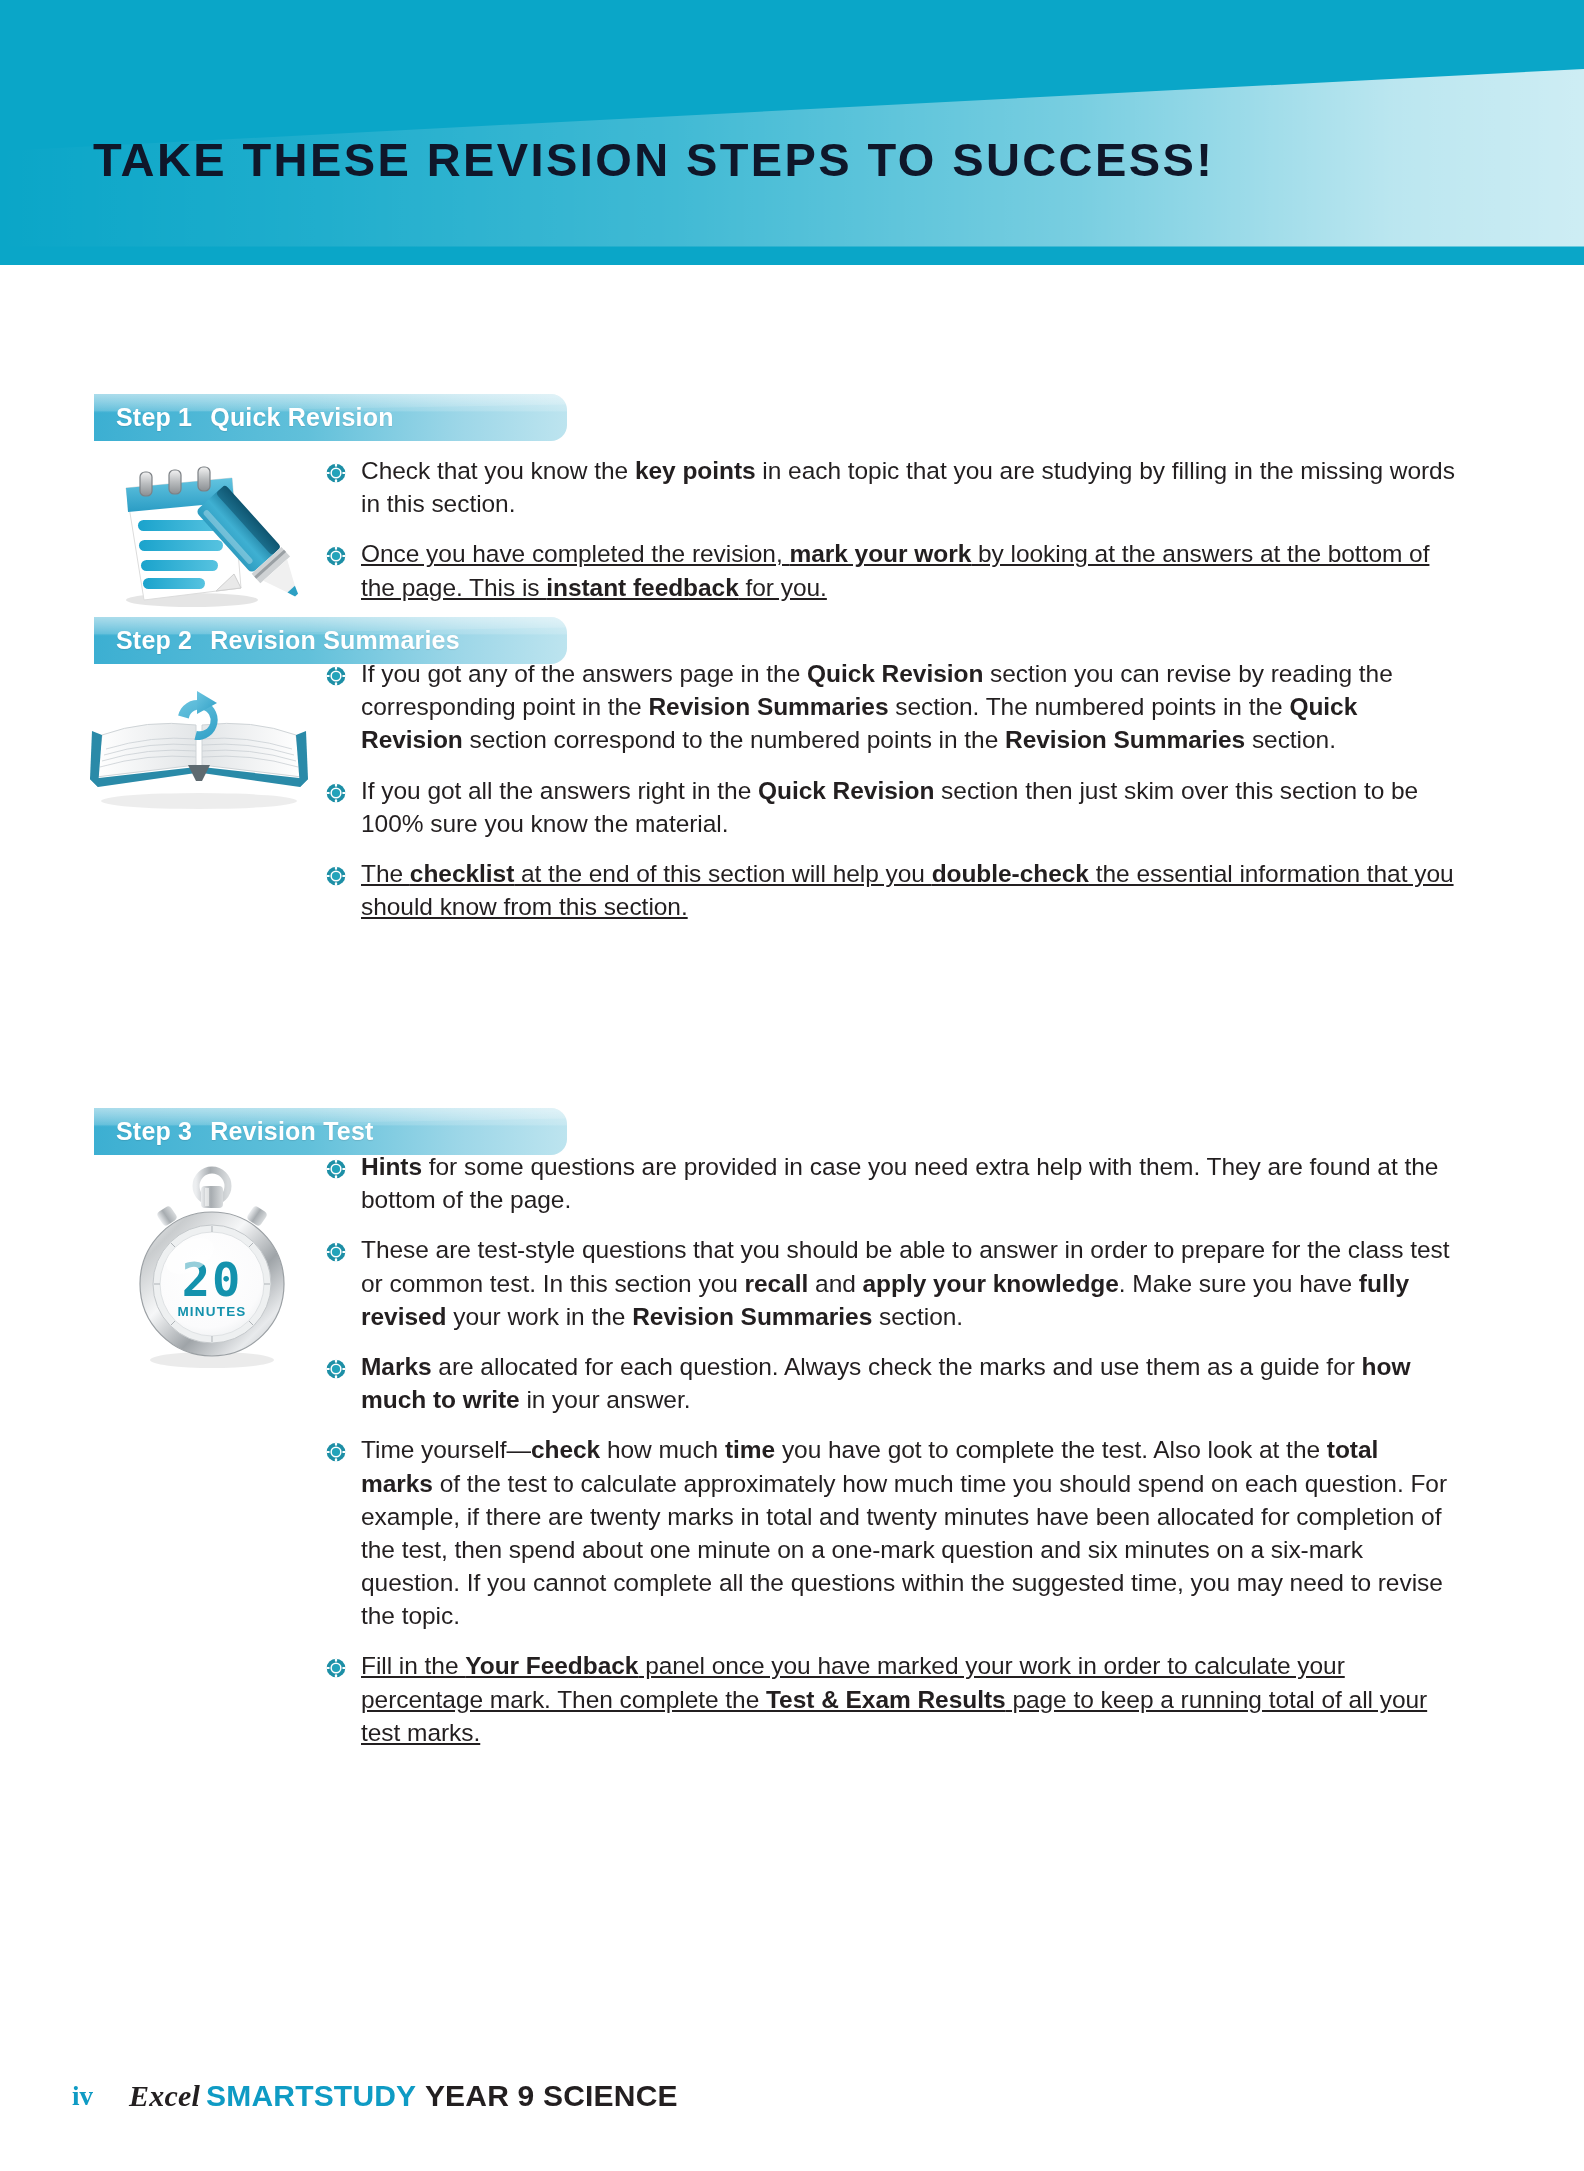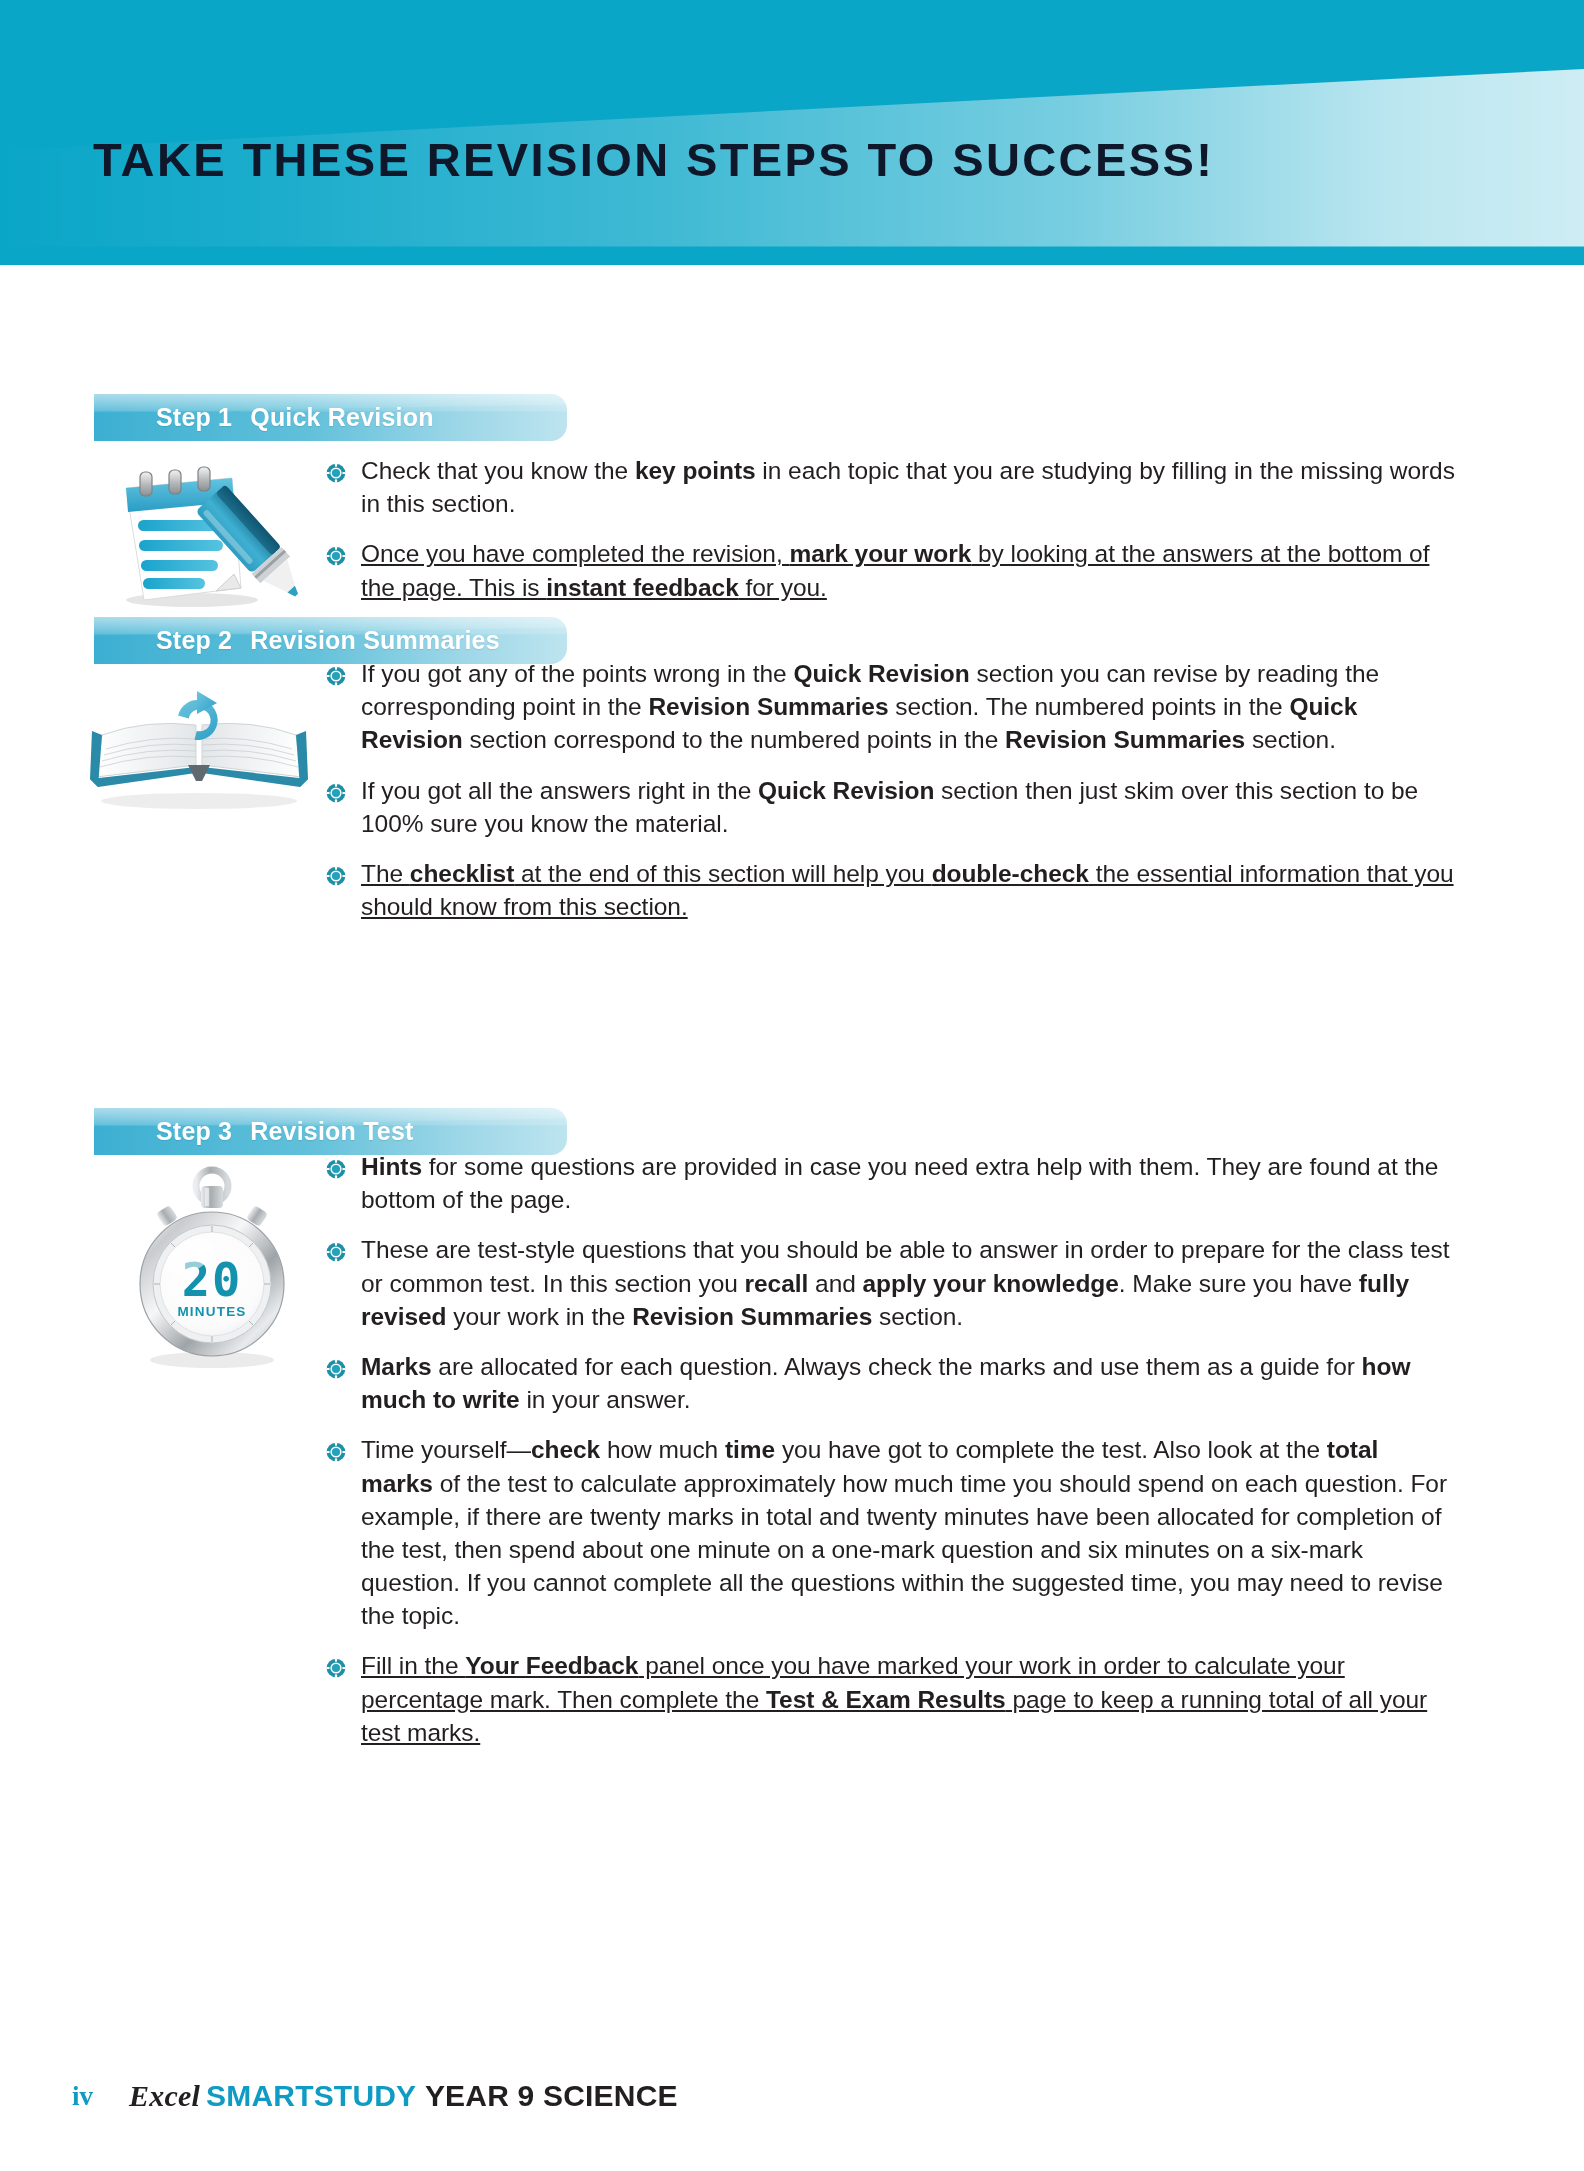--- a/index.html
+++ b/index.html
@@ -93,21 +93,21 @@
     left: 22px;
     top: 9px;
     color: #ffffff;
     font-size: 25px;
     font-weight: 700;
     letter-spacing: 0.2px;
     white-space: nowrap;
     z-index: 2;
     text-shadow: 0 1px 1px rgba(0,0,0,0.10);
   }
-  .step-banner-label .step-num { margin-right: 18px; margin-left: 40px; }
+  .step-banner-label .step-num { margin-right: 18px; }
 
   .step-illustration {
     position: absolute;
     left: 100px;
   }
   .step-bullets {
     position: absolute;
     left: 325px;
     width: 1130px;
   }
@@ -362,21 +362,21 @@
               <circle cx="11" cy="11" r="5.6" fill="#fff"></circle>
               <circle cx="11" cy="11" r="4.1" fill="#23a3ba"></circle>
             <g fill="#fff">
                 <rect x="9.9" y="1.2" width="2.2" height="3.6" rx="1"></rect>
                 <rect x="9.9" y="17.2" width="2.2" height="3.6" rx="1"></rect>
                 <rect x="1.2" y="9.9" width="3.6" height="2.2" rx="1"></rect>
                 <rect x="17.2" y="9.9" width="3.6" height="2.2" rx="1"></rect>
               </g>
           </svg>
         </span>
-        <span><span>If you got any of the points wrong in the </span><b>Quick Revision</b><span> section you can revise by reading the corresponding point in the </span><b>Revision Summaries</b><span> section. The numbered points in the </span><b>Quick Revision</b><span> section correspond to the numbered points in the </span><b>Revision Summaries</b><span> section.</span></span>
+        <span><span>If you got any of the answers page in the </span><b>Quick Revision</b><span> section you can revise by reading the corresponding point in the </span><b>Revision Summaries</b><span> section. The numbered points in the </span><b>Quick Revision</b><span> section correspond to the numbered points in the </span><b>Revision Summaries</b><span> section.</span></span>
       </div>
       <div class="bullet">
         <span class="bullet-icon">
           <svg width="22" height="22" viewBox="0 0 22 22">
             <circle cx="11" cy="11" r="9.3" fill="#1d8fa6"></circle>
               <circle cx="11" cy="11" r="5.6" fill="#fff"></circle>
               <circle cx="11" cy="11" r="4.1" fill="#23a3ba"></circle>
             <g fill="#fff">
                 <rect x="9.9" y="1.2" width="2.2" height="3.6" rx="1"></rect>
                 <rect x="9.9" y="17.2" width="2.2" height="3.6" rx="1"></rect>

